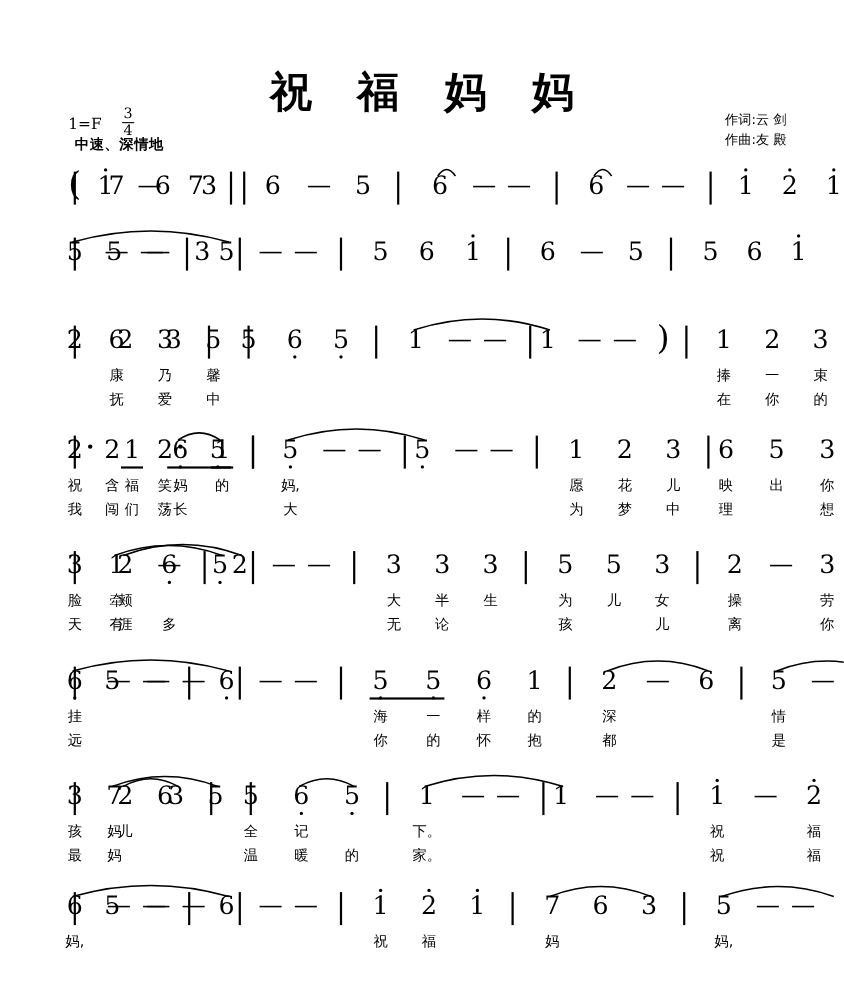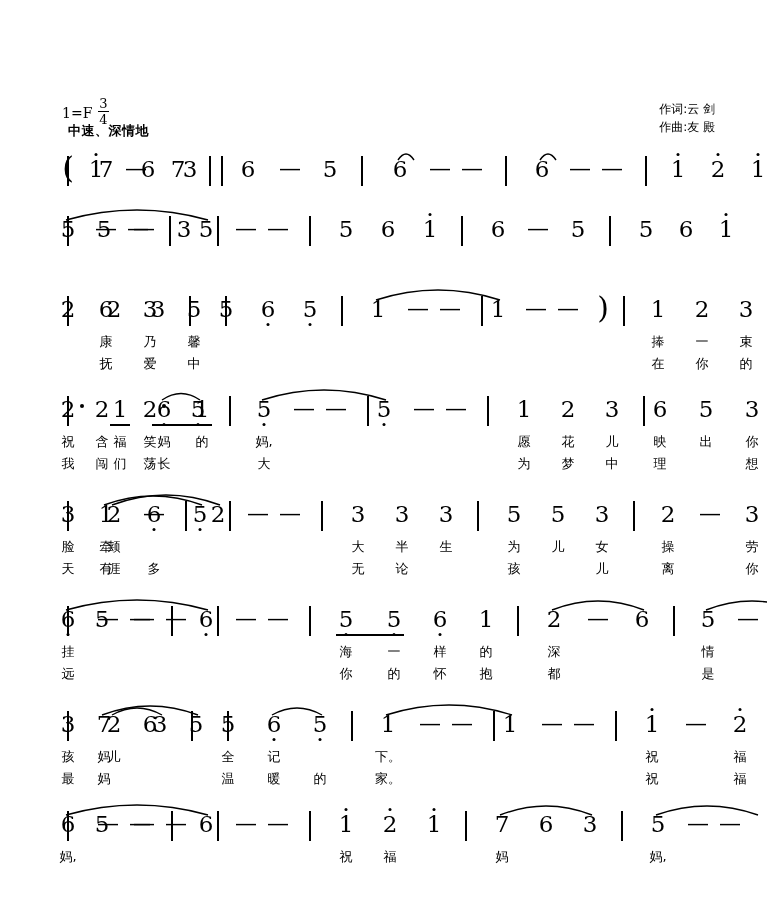--- a/index.html
+++ b/index.html
@@ -38,21 +38,21 @@
     font-size: 13px;
     color: #000;
   }
   .keysig {
     position: absolute;
     left: 62px; top: 98px;
     font-family: "DejaVu Serif", serif;
     font-size: 14px;
     display: flex;
     align-items: center;
-    gap: 5px;
+    gap: 18px;
     justify-content: center;
   }
   .keysig .meter {
     display: inline-flex;
     flex-direction: column;
     align-items: center;
     line-height: 1.0;
     font-size: 13px;
     position: relative;
     top: -1px;
@@ -164,20 +164,21 @@
     width: 26px;
     margin-left: -13px;
     text-align: center;
   }
 </style>
 </head>
 <body>
 
 <div class="sheet">
 
+  <div class="title">祝 福 妈 妈</div>
 
   <div class="keysig">
     <span>1=F</span>
     <span class="meter">
       <span class="num">3</span>
       <span class="bar"></span>
       <span class="num">4</span>
     </span>
   </div>
 

